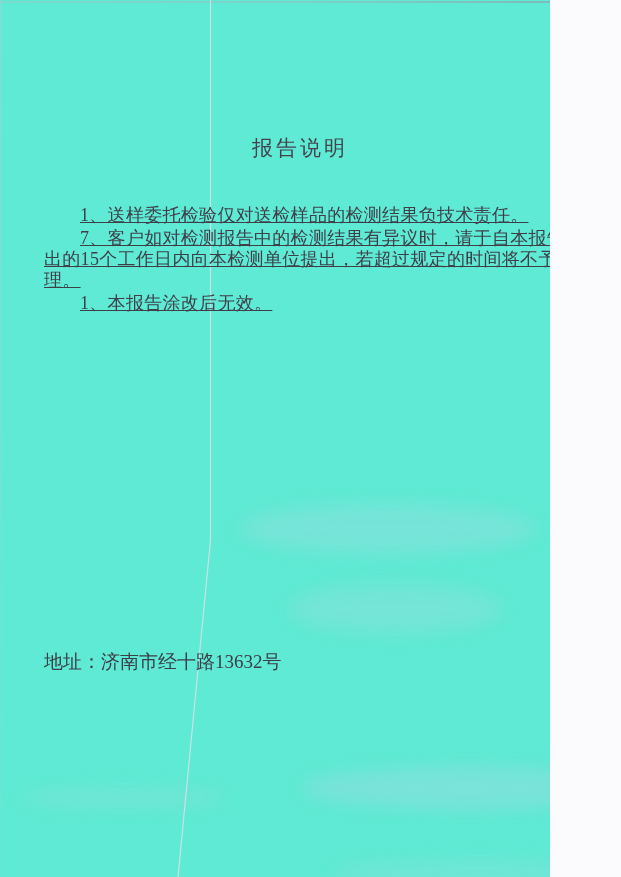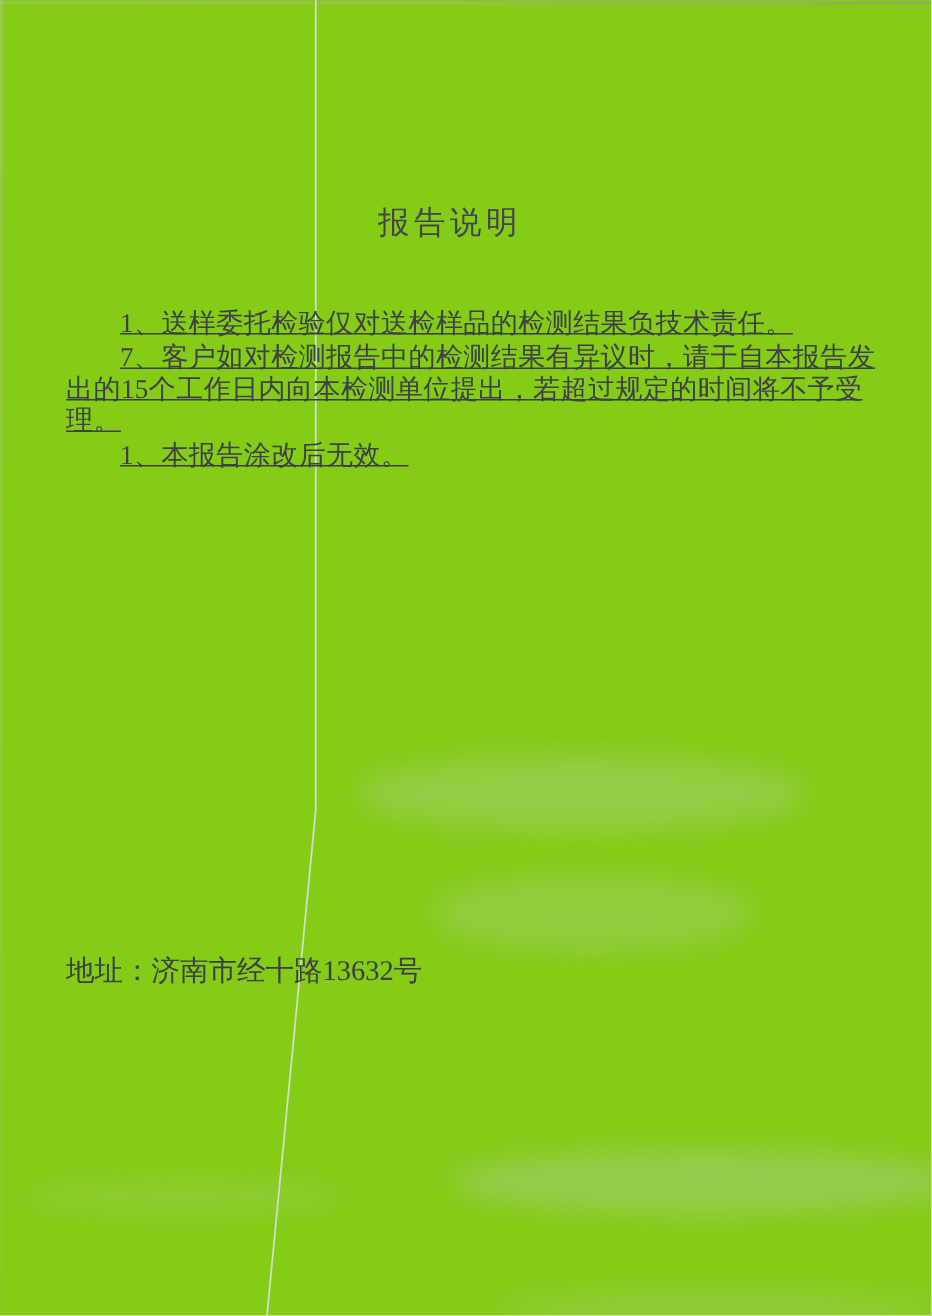--- a/index.html
+++ b/index.html
@@ -2,23 +2,23 @@
 <html><head>
 <meta charset="utf-8">
 <style>
   html, body {
     margin: 0;
     padding: 0;
     background: #fbfbfd;
   }
   .paper {
     position: relative;
-    width: 621px;
+    width: 550px;
     height: 877px;
-    background: #84cc16;
+    background: #5eead4;
     overflow: hidden;
     font-family: "Liberation Serif", "DejaVu Serif", serif;
     color: #3f3f48;
   }
   
   .scan-edge-top {
     position: absolute;
     top: 1px; left: 0; right: 0;
     height: 2px;
     background: linear-gradient(90deg,
@@ -72,21 +72,21 @@
     letter-spacing: 0.3px;
   }
   .notes p {
     margin: 0 0 2px 0;
     text-indent: 2em;
     text-decoration: underline;
   }
   .contact {
     position: absolute;
     left: 44px;
-    top: 636px;
+    top: 650px;
     font-size: 19px;
     line-height: 24px;
     color: #3d3d46;
   }
   .contact-row { white-space: nowrap; }
 </style>
 </head>
 <body>
 
 <div class="paper">

